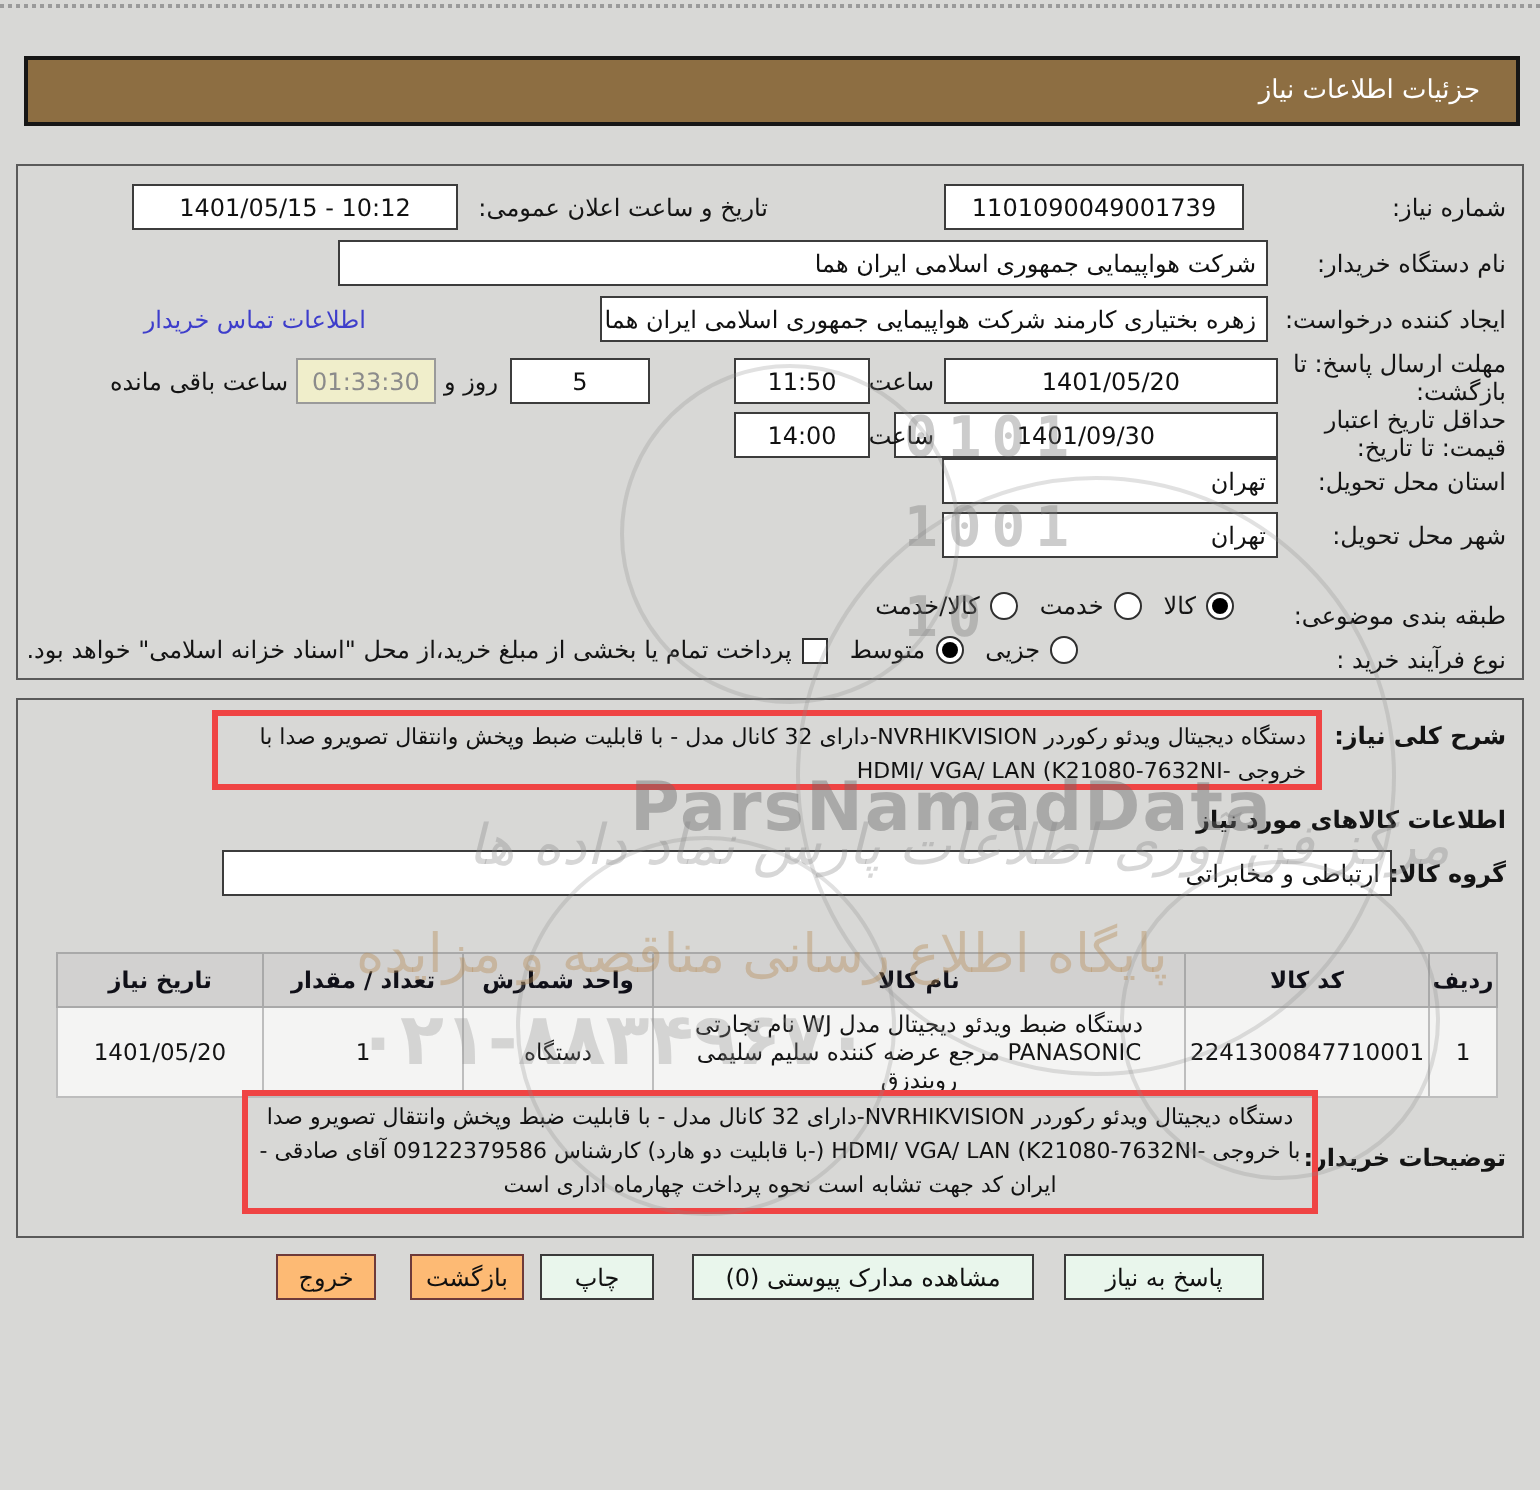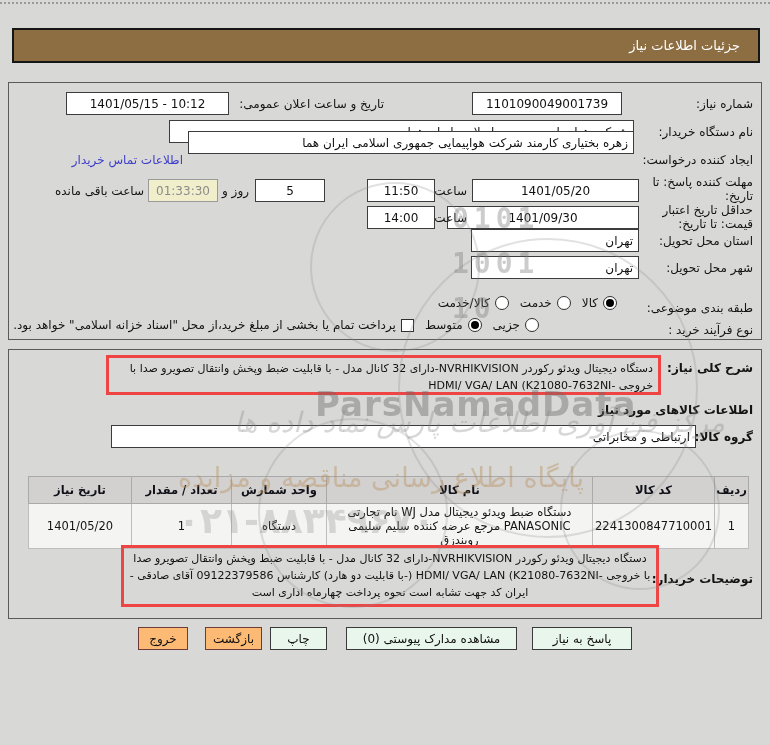--- a/index.html
+++ b/index.html
@@ -55,24 +55,24 @@
 
     <div class="lbl" style="top:14px;right:8px">شماره نیاز:</div>
     <div class="fld center ltr" style="top:9px;right:139px;width:150px">1101090049001739</div>
     <div class="lbl" style="top:14px;right:377px">تاریخ و ساعت اعلان عمومی:</div>
     <div class="fld center ltr" style="top:9px;right:532px;width:163px">1401/05/15 - 10:12</div>
 
     <div class="lbl" style="top:42px;right:8px">نام دستگاه خریدار:</div>
     <div class="fld" style="top:37px;right:127px;width:465px">شرکت هواپیمایی جمهوری اسلامی ایران هما</div>
 
     <div class="lbl" style="top:70px;right:8px">ایجاد کننده درخواست:</div>
-    <div class="fld" style="top:48px;right:127px;width:446px">زهره بختیاری کارمند شرکت هواپیمایی جمهوری اسلامی ایران هما</div>
+    <div class="fld" style="top:65px;right:127px;width:334px">زهره بختیاری کارمند شرکت هواپیمایی جمهوری اسلامی ایران هما</div>
     <div class="link" style="top:70px;right:578px">اطلاعات تماس خریدار</div>
 
-    <div class="lbl wrap" style="top:92px;right:8px">مهلت کننده پاسخ: تا تاریخ:</div>
+    <div class="lbl wrap" style="top:92px;right:8px">مهلت ارسال پاسخ: تا بازگشت:</div>
     <div class="fld center ltr" style="top:96px;right:122px;width:167px">1401/05/20</div>
     <div class="lbl" style="top:101px;right:294px">ساعت</div>
     <div class="fld center ltr" style="top:96px;right:326px;width:68px">11:50</div>
     <div class="fld center ltr" style="top:96px;right:436px;width:70px">5</div>
     <div class="lbl" style="top:101px;right:512px">روز و</div>
     <div class="fld center ltr countdown" style="top:96px;right:543px;width:70px">01:33:30</div>
     <div class="lbl" style="top:101px;right:617px">ساعت باقی مانده</div>
 
     <div class="lbl wrap" style="top:120px;right:8px">حداقل تاریخ اعتبار قیمت: تا تاریخ:</div>
     <div class="fld center ltr" style="top:123px;right:122px;width:192px">1401/09/30</div>

